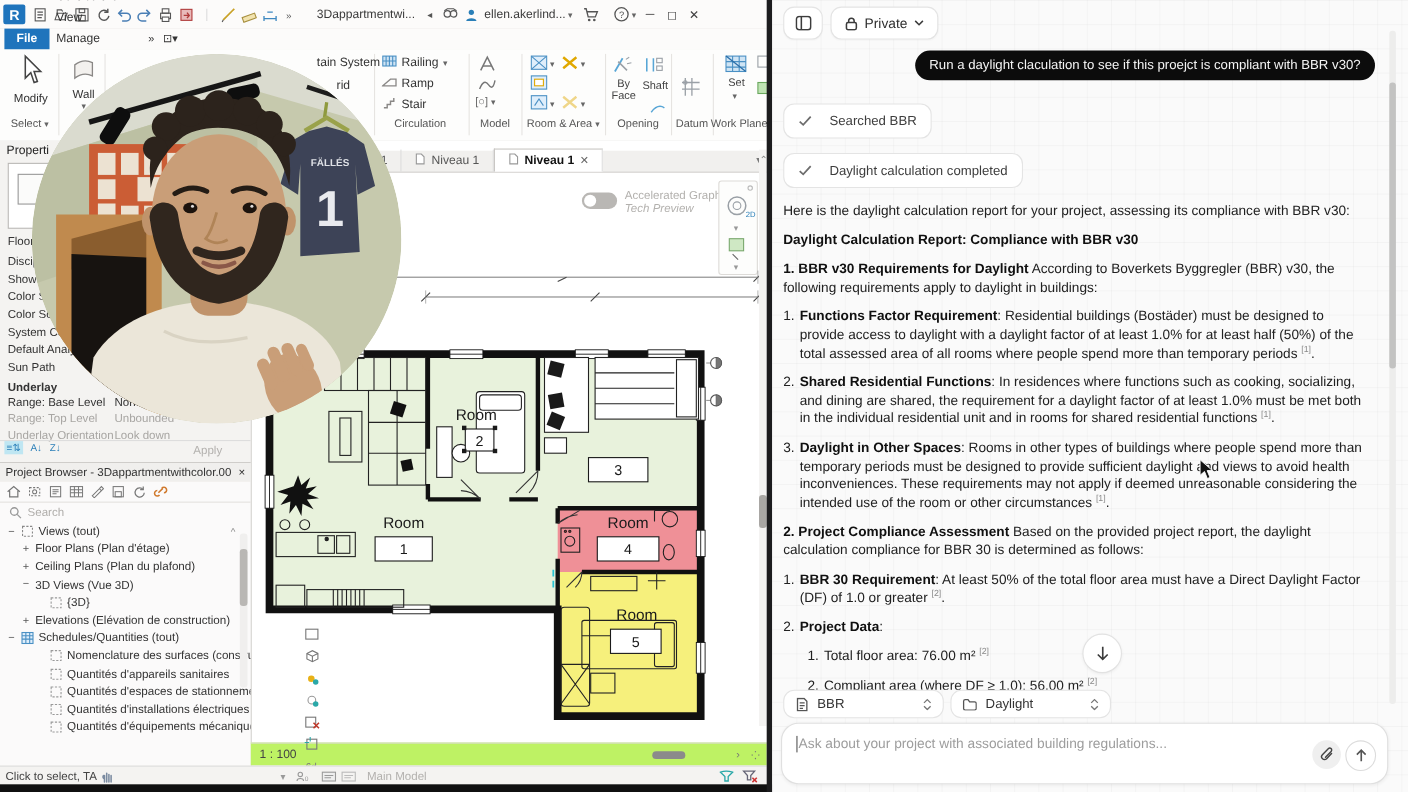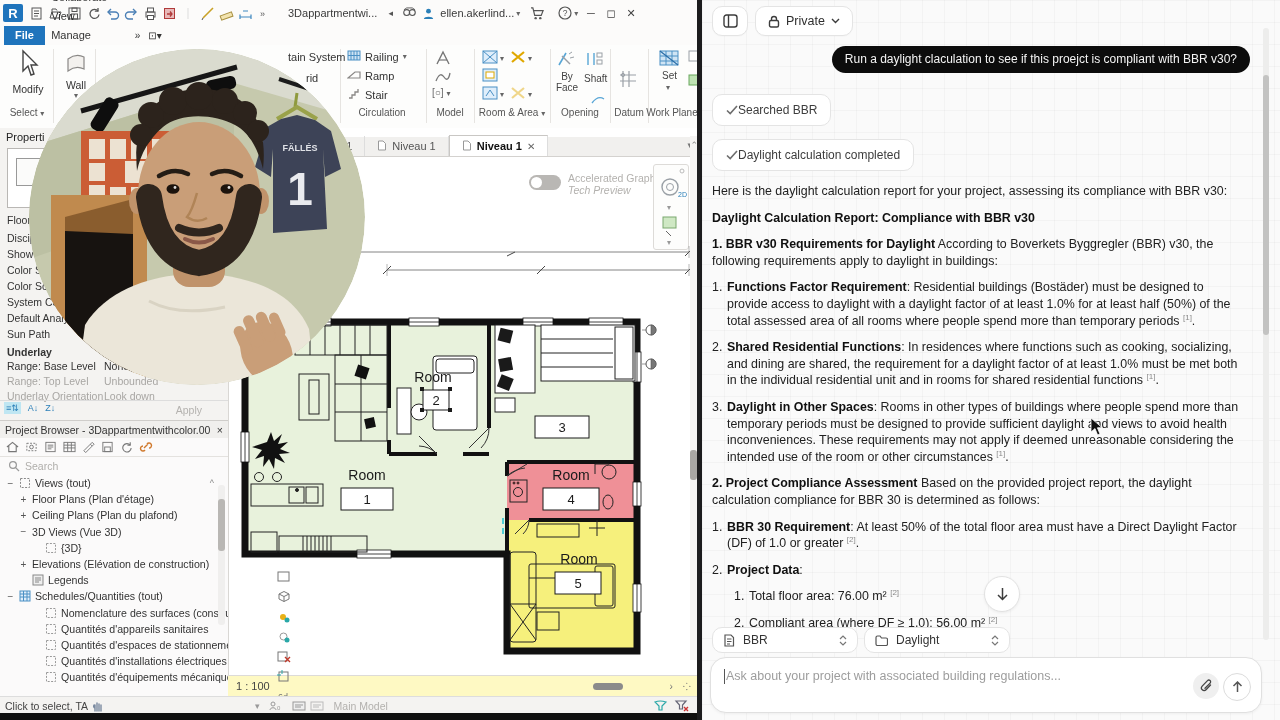--- a/index.html
+++ b/index.html
@@ -74,39 +74,39 @@
   #cscroll{position:absolute;right:1px;top:8px;width:7px;height:524px;background:#f4f3f2;}
   #cthumb{position:absolute;right:1px;top:322px;width:7px;height:30px;background:#a9a7a4;border-radius:3px;}
   #cscroll-up{position:absolute;right:0px;top:12px;color:#888;font-size:9px;}
 
   
   #plan{position:absolute;left:8px;top:184px;}
   .roomtxt{font-family:"Liberation Sans",sans-serif;font-size:14px;fill:#1a1a1a;}
   .roomnum{font-family:"Liberation Sans",sans-serif;font-size:13px;fill:#1a1a1a;}
 
   
-  #viewbar{left:228px;top:675px;width:469px;height:21px;background:#fef9c3;border-top:1px solid #dddbd8;display:flex;align-items:center;gap:6px;padding-left:8px;box-sizing:border-box;font-size:11px;color:#444;}
+  #viewbar{left:228px;top:675px;width:469px;height:21px;background:#bef264;border-top:1px solid #dddbd8;display:flex;align-items:center;gap:6px;padding-left:8px;box-sizing:border-box;font-size:11px;color:#444;}
   .vc-icn{width:15px;height:15px;display:flex;align-items:center;justify-content:center;}
   #statusbar{left:0;top:696px;width:697px;height:17px;background:#f4f3f1;border-top:1px solid #ddd;font-size:10.5px;color:#444;display:flex;align-items:center;}
   #blackstrip{left:0;top:713px;width:702px;height:7px;background:#101010;}
   #mainmodel{color:#b3b1ae;margin-left:10px;}
 
   
   #webcam{left:29px;top:49px;width:336px;height:336px;border-radius:50%;overflow:hidden;z-index:40;}
 
   
   #divider{left:697px;top:0;width:5px;height:720px;background:#1c1c1e;}
   #chat{left:702px;top:0;width:578px;height:720px;background:#fafafa;
         background-image:linear-gradient(rgba(0,0,0,.026) 1px,transparent 1px),linear-gradient(90deg,rgba(0,0,0,.026) 1px,transparent 1px);
         background-size:22px 22px;}
   .chat-btn{position:absolute;background:#fff;border:1px solid #e4e4e4;border-radius:10px;display:flex;align-items:center;justify-content:center;gap:6px;font-size:12.5px;color:#2f2f2f;box-shadow:0 1px 1px rgba(0,0,0,.02);}
   #bubble{position:absolute;right:30px;top:46px;height:27px;line-height:27px;background:#0c0c0c;color:#f4f4f4;
           font-size:12px;border-radius:13.5px;padding:0 13px;white-space:nowrap;}
   .step-pill{position:absolute;left:10px;height:30px;background:#fff;border:1px solid #e4e4e4;border-radius:10px;
-             display:flex;align-items:center;gap:0;padding:0 13px;font-size:12px;color:#3d3d3d;}
+             display:flex;align-items:center;gap:16px;padding:0 13px;font-size:12px;color:#3d3d3d;}
   #report{position:absolute;left:10px;top:183px;width:534px;height:444px;overflow:hidden;
           font-size:12.4px;line-height:16.6px;color:#212121;}
   #report .blk{margin-bottom:10px;}
   #report .b{font-weight:bold;color:#101010;}
   #report .li{display:flex;}
   #report .li .num{flex:0 0 15px;}
   #report .li2{display:flex;margin-left:22px;}
   #report .li2 .num{flex:0 0 15px;}
   #report .cite{font-size:8px;color:#8a8a8a;vertical-align:super;line-height:0;}
   #scrolldown{position:absolute;left:282px;top:576px;width:34px;height:34px;border-radius:50%;background:#fff;border:1px solid #e2e2e2;display:flex;align-items:center;justify-content:center;box-shadow:0 1px 3px rgba(0,0,0,.06);}
@@ -494,30 +494,20 @@
             <span class="ticn">
               <svg width="12" height="12" viewBox="0 0 12 12">
                 <rect x="1.5" y="1.5" width="9" height="9" fill="none" stroke="#999" stroke-dasharray="2 1.4"></rect>
               </svg>
             </span>
             <span>{3D}</span>
           </div>
           <div class="trow" style="padding-left: 19px;">
             <span class="texp">+</span>
             <span>Elevations (Elévation de construction)</span>
-          </div>
-          <div class="trow" style="padding-left: 19px;">
-            <span class="texp"></span>
-            <span class="ticn">
-              <svg width="12" height="12" viewBox="0 0 12 12">
-                <rect x="1" y="1" width="10" height="10" fill="#eee" stroke="#888"></rect>
-                <path d="M3 4 H9 M3 6 H9 M3 8 H7" stroke="#888"></path>
-              </svg>
-            </span>
-            <span>Legends</span>
           </div>
           <div class="trow" style="padding-left: 6px;">
             <span class="texp">−</span>
             <span class="ticn">
               <svg width="12" height="12" viewBox="0 0 12 12">
                 <rect x="1" y="1" width="10" height="10" fill="#dfeefb" stroke="#4a90c4"></rect>
                 <path d="M1 4 H11 M1 7 H11 M4.5 1 V11 M8 1 V11" stroke="#4a90c4"></path>
               </svg>
             </span>
             <span>Schedules/Quantities (tout)</span>

